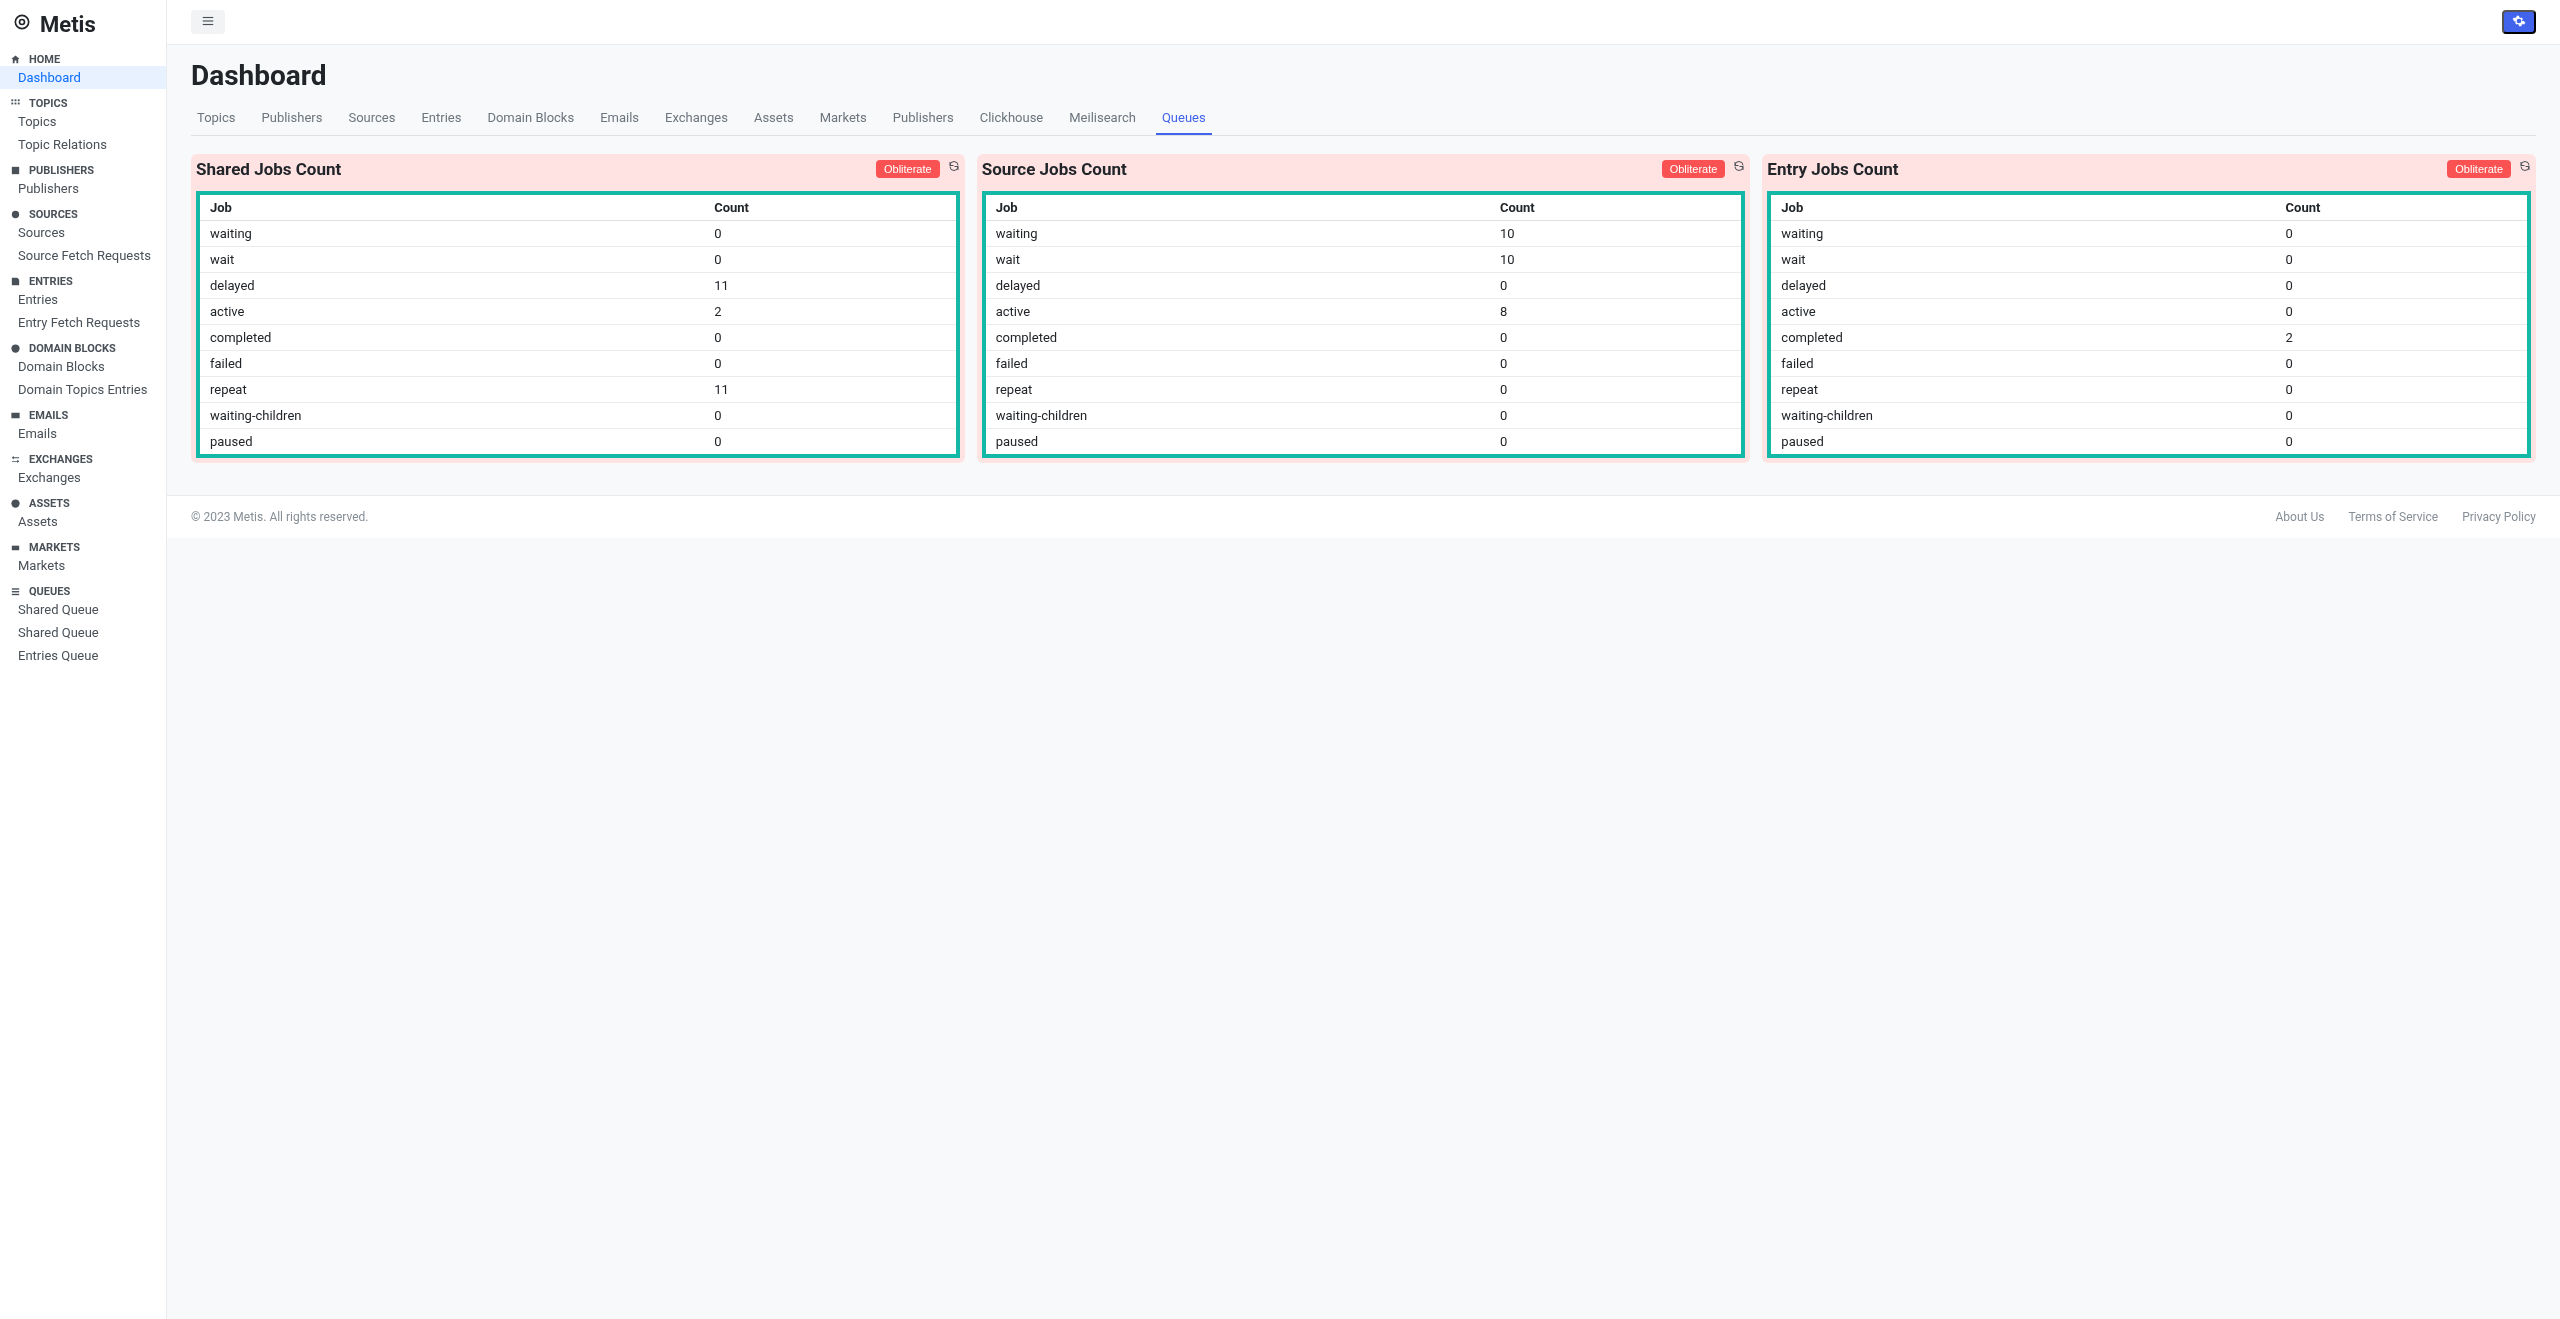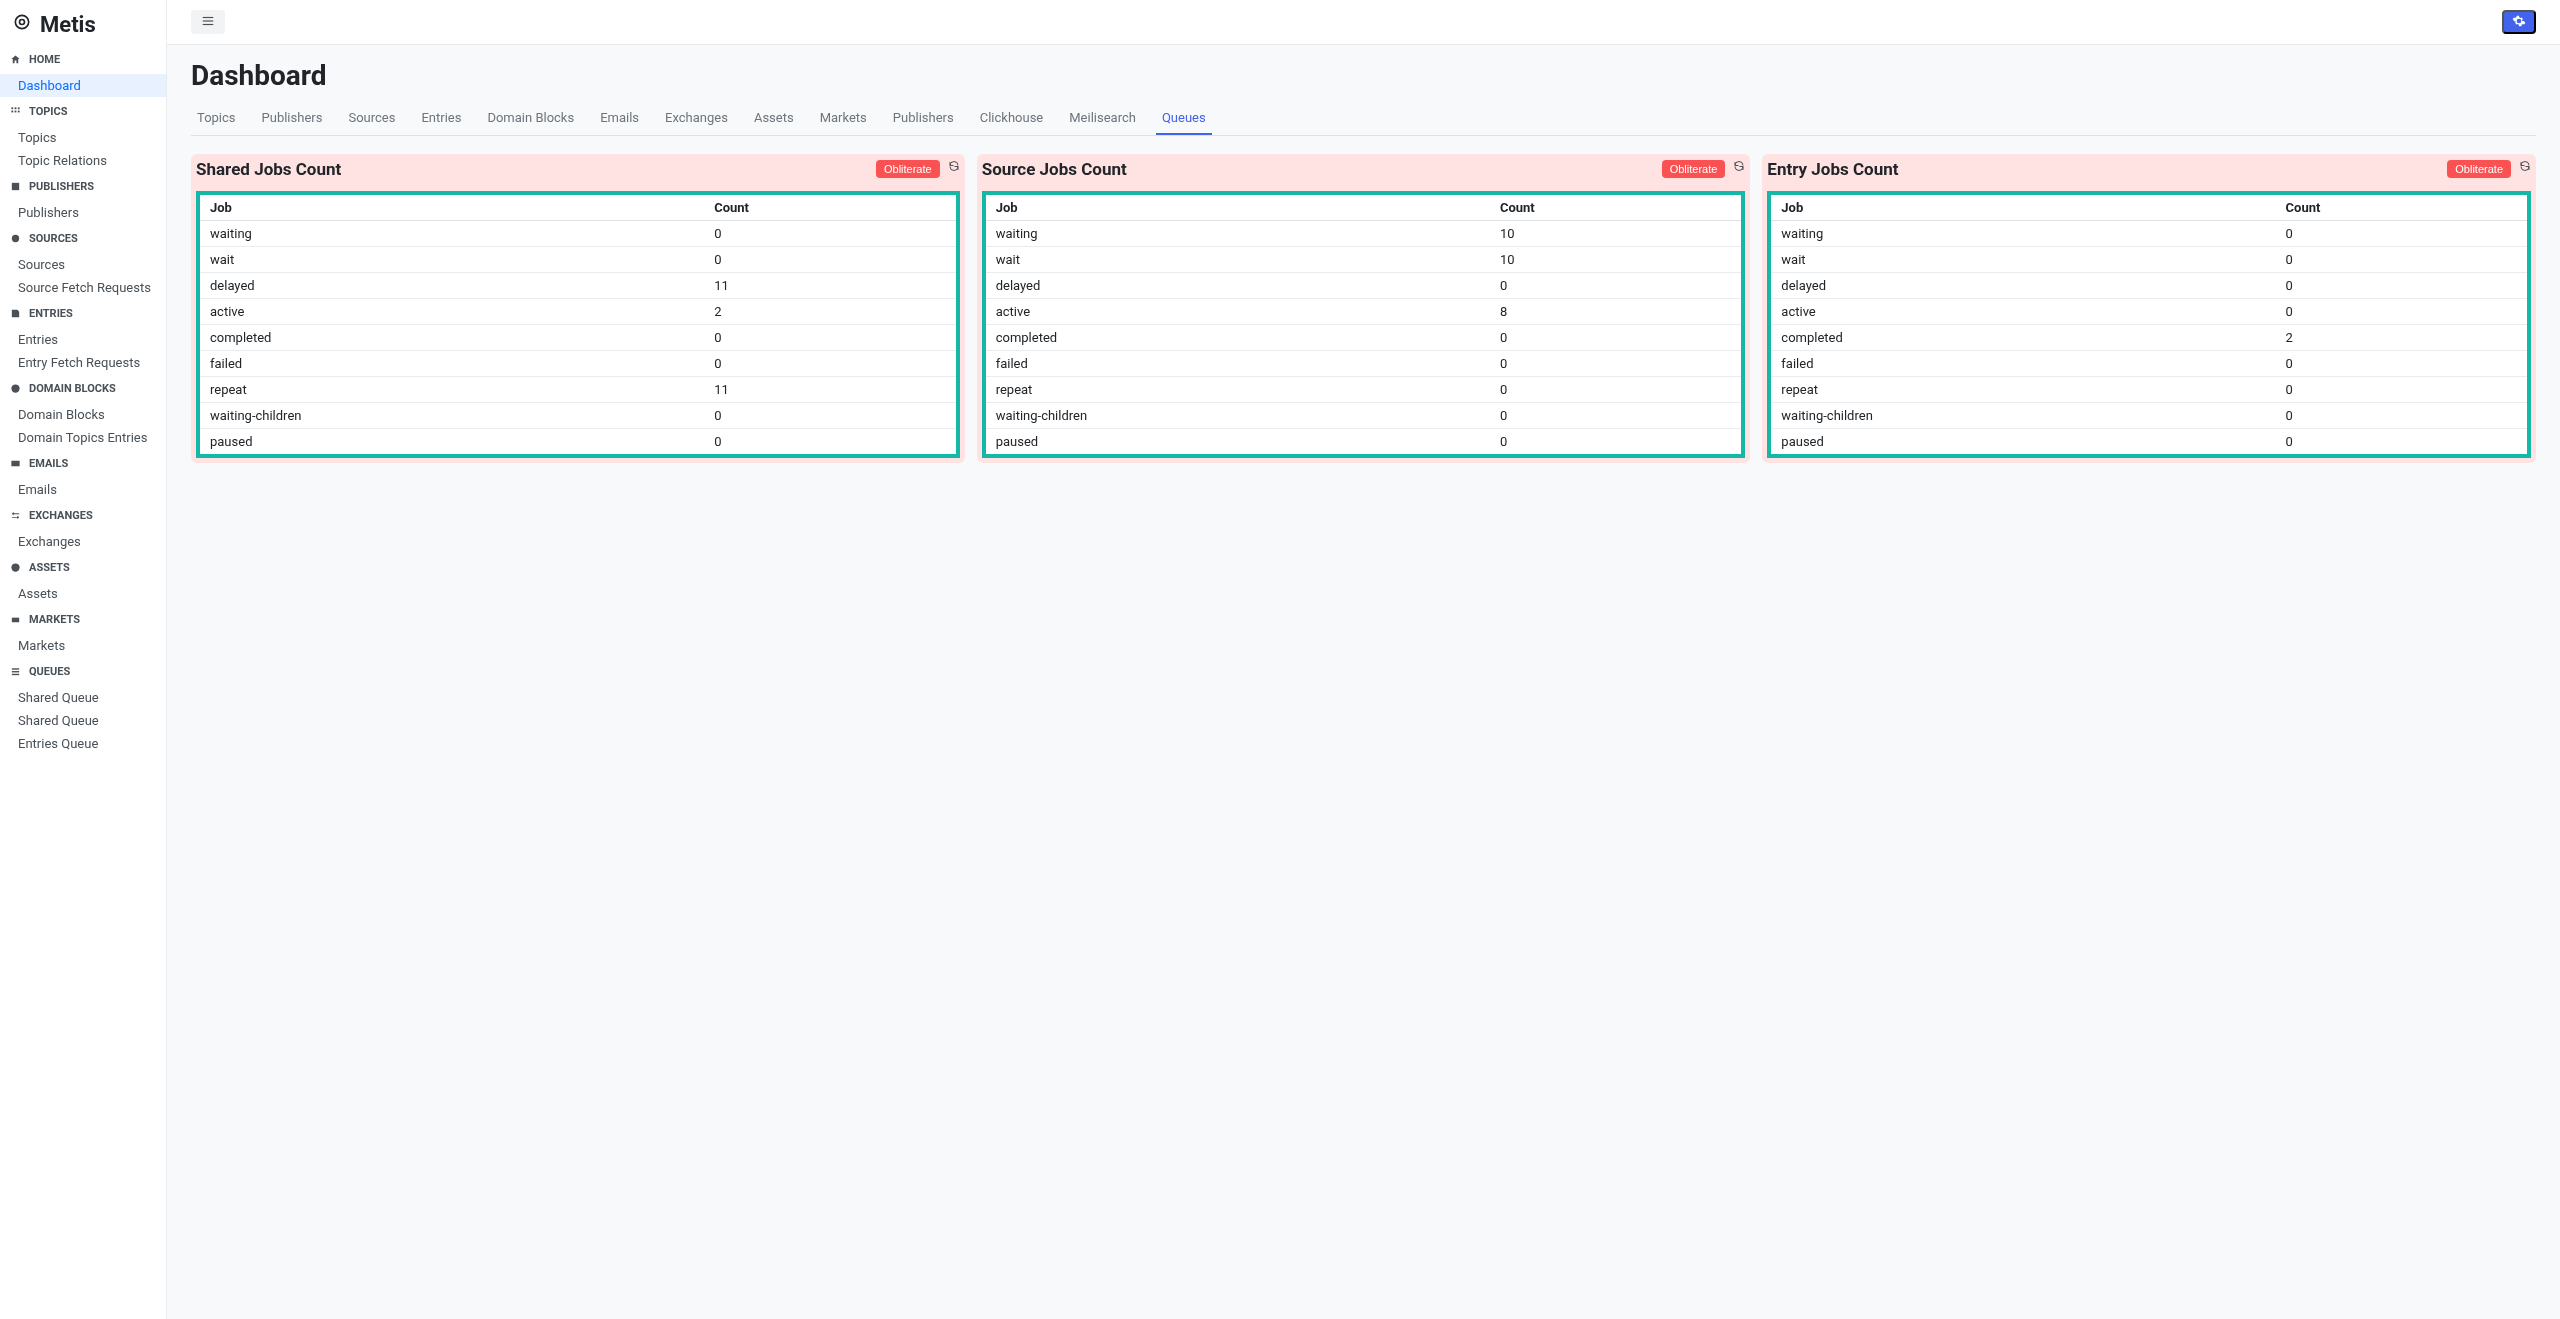--- a/index.html
+++ b/index.html
@@ -1,21 +1,21 @@
 <!DOCTYPE html>
 <html><head>
 <meta charset="utf-8">
 <style>
 *{margin:0;padding:0;box-sizing:border-box}
 body{font-family:-apple-system,BlinkMacSystemFont,"Segoe UI",Roboto,sans-serif;background:#f8f9fa;color:#212529;font-size:13px}
 .app{display:flex;min-height:100vh}
 .sidebar{width:167px;background:#fff;border-right:1px solid #e9ecef}
 .brand{display:flex;align-items:center;gap:8px;padding:12px 12px 8px;font-size:22px;font-weight:700}
 .brand svg{width:20px;height:20px}
-.sec-hdr{display:flex;align-items:center;gap:8px;padding:8px 10px 8px;font-size:11px;font-weight:700;color:#495057}
+.sec-hdr{display:flex;align-items:center;gap:8px;padding:8px 10px 0;font-size:11px;font-weight:700;color:#495057}
 .sec-hdr svg{width:11px;height:11px;flex-shrink:0}
 .sec-links{list-style:none}
 .sec-links li{padding:4px 10px 4px 18px;font-size:13px;color:#495057;cursor:pointer}
 .sec-links li.active{background:#e7f1ff;color:#0d6efd}
 .main{flex:1;display:flex;flex-direction:column}
 .topbar{display:flex;justify-content:space-between;align-items:center;padding:10px 24px;background:#fff;border-bottom:1px solid #e9ecef}
 .icon-btn{background:#f1f3f5;border:none;border-radius:4px;width:34px;height:24px;display:flex;align-items:center;justify-content:center;cursor:pointer}
 .icon-btn svg{width:14px;height:14px;color:#495057}
 .settings-btn{background:#4263eb;border-radius:4px;width:34px;height:24px;display:flex;align-items:center;justify-content:center;cursor:pointer}
 .settings-btn svg{width:14px;height:14px;color:#fff}
@@ -380,14 +380,22 @@
                 <tr>
                   <td>paused</td>
                   <td>0</td>
                 </tr>
               </tbody>
             </table>
           </div>
         </div>
     </div>
 
+    <div class="footer">
+      <span>© 2023 Metis. All rights reserved.</span>
+      <div class="foot-links">
+        <a>About Us</a>
+        <a>Terms of Service</a>
+        <a>Privacy Policy</a>
+      </div>
+    </div>
   </main>
 </div>
 
 </body></html>

